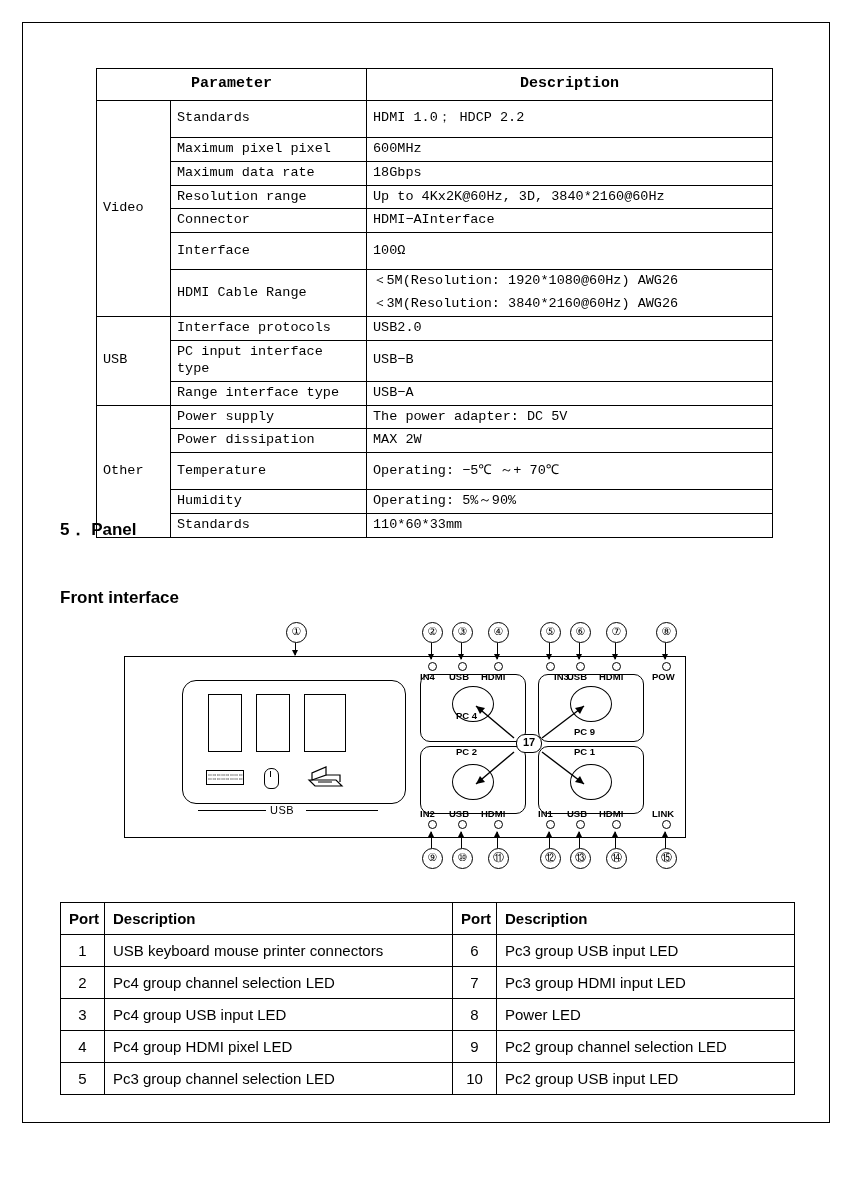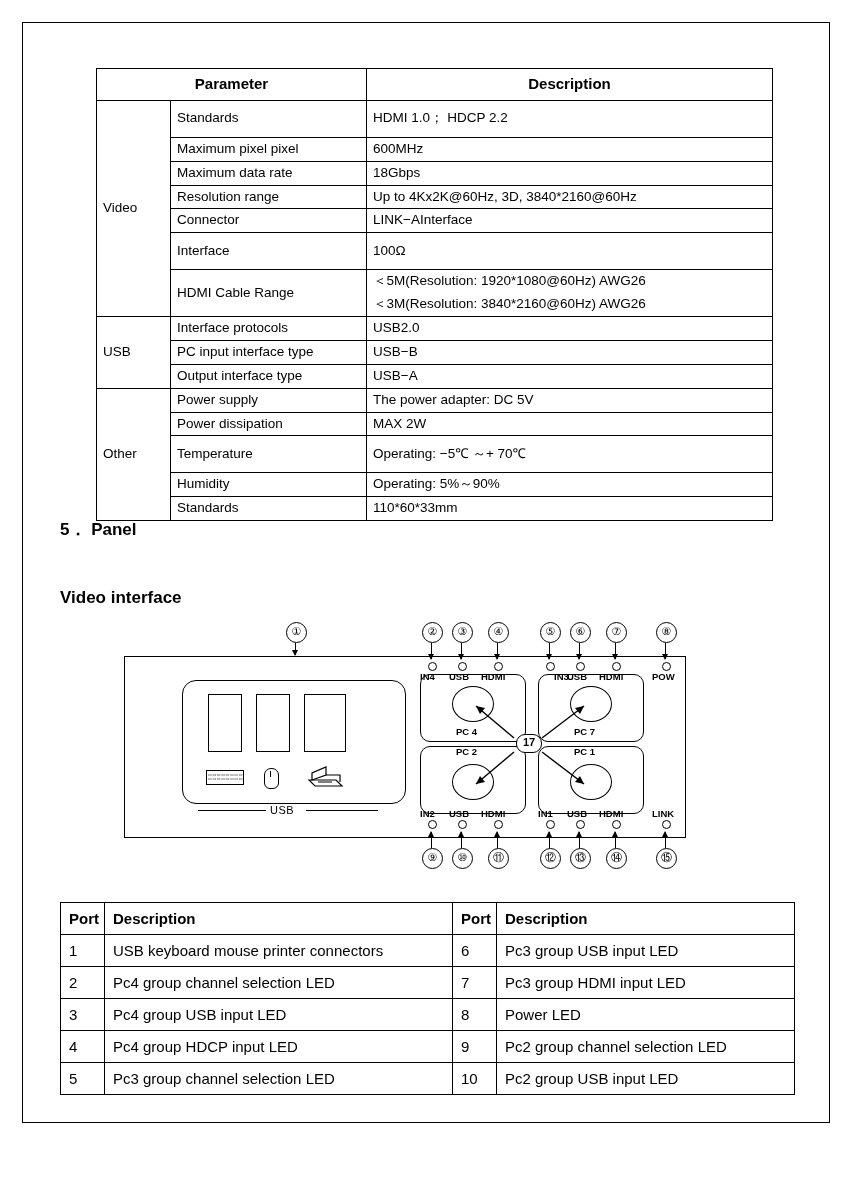--- a/index.html
+++ b/index.html
@@ -49,20 +49,21 @@
   }
 
   
   .spec-table {
     position: absolute;
     left: 96px;
     top: 68px;
     width: 676px;
     border-collapse: collapse;
     table-layout: fixed;
+    font-family: Liberation Mono, monospace;
   }
   .spec-table td, .spec-table th {
     border: 1px solid #000;
     font-size: 13.5px;
     padding: 3px 6px;
     vertical-align: middle;
     font-weight: normal;
     text-align: left;
     line-height: 1.25;
   }
@@ -258,21 +259,21 @@
   .port-table th, .port-table td {
     border: 1px solid #000;
     font-size: 15px;
     padding: 6px 8px;
     text-align: left;
     font-weight: normal;
     height: 19px;
   }
   .port-table th { font-weight: bold; }
   .port-table .num {
-    text-align: left;
+    text-align: center;
     width: 40px;
   }
 </style>
 </head>
 <body>
 
 <div class="page">
   <div class="frame-left"></div>
   <div class="frame-right"></div>
   <div class="frame-top"></div>
@@ -302,21 +303,21 @@
       <tr>
         <td>Maximum data rate</td>
         <td>18Gbps</td>
       </tr>
       <tr>
         <td>Resolution range</td>
         <td>Up to 4Kx2K@60Hz, 3D, 3840*2160@60Hz</td>
       </tr>
       <tr>
         <td>Connector</td>
-        <td>LINK−AInterface</td>
+        <td>HDMI−AInterface</td>
       </tr>
       <tr>
         <td class="tall">Interface</td>
         <td class="tall">100Ω</td>
       </tr>
       <tr>
         <td rowspan="2">HDMI Cable Range</td>
         <td style="border-bottom:none">＜5M(Resolution: 1920*1080@60Hz) AWG26</td>
       </tr>
       <tr>
@@ -326,21 +327,21 @@
       <tr>
         <td class="cat-cell" rowspan="3">USB</td>
         <td>Interface protocols</td>
         <td>USB2.0</td>
       </tr>
       <tr>
         <td>PC input interface type</td>
         <td>USB−B</td>
       </tr>
       <tr>
-        <td>Output interface type</td>
+        <td>Range interface type</td>
         <td>USB−A</td>
       </tr>
 
       <tr>
         <td class="cat-cell" rowspan="5">Other</td>
         <td>Power supply</td>
         <td>The power adapter: DC 5V</td>
       </tr>
       <tr>
         <td>Power dissipation</td>
@@ -355,21 +356,21 @@
         <td>Operating: 5%～90%</td>
       </tr>
       <tr>
         <td>Standards</td>
         <td>110*60*33mm</td>
       </tr>
     </tbody>
   </table>
 
   <div class="h-section" id="heading-panel">5． Panel</div>
-  <div class="h-section" id="heading-front">Video interface</div>
+  <div class="h-section" id="heading-front">Front interface</div>
 
   <div class="diagram">
 
     <div class="panel-box"></div>
 
     <div class="left-device"></div>
     <div class="slot slot1"></div>
     <div class="slot slot2"></div>
     <div class="slot slot3"></div>
     <div class="icon-kb">▭▭▭▭▭▭▭▭<br>▭▭▭▭▭▭▭▭</div>
@@ -405,22 +406,22 @@
     <div class="led" style="left:544px; top:40px;"></div>
 
     <div class="mini-label" style="left:302px; top:49px;">IN4</div>
     <div class="mini-label" style="left:331px; top:49px;">USB</div>
     <div class="mini-label" style="left:363px; top:49px;">HDMI</div>
     <div class="mini-label" style="left:420px; top:49px;padding-left:16px;">IN3</div>
     <div class="mini-label" style="left:449px; top:49px;">USB</div>
     <div class="mini-label" style="left:481px; top:49px;">HDMI</div>
     <div class="mini-label" style="left:534px; top:49px;">POW</div>
 
-    <div class="pc-label" style="left:338px; top:104px;">PC 4</div>
-    <div class="pc-label" style="left:456px; top:104px;">PC 7</div>
+    <div class="pc-label" style="left:338px; top:88px;">PC 4</div>
+    <div class="pc-label" style="left:456px; top:104px;">PC 9</div>
     <div class="pc-label" style="left:338px; top:124px;">PC 2</div>
     <div class="pc-label" style="left:456px; top:124px;">PC 1</div>
 
     <div class="mini-label" style="left:302px; top:186px;">IN2</div>
     <div class="mini-label" style="left:331px; top:186px;">USB</div>
     <div class="mini-label" style="left:363px; top:186px;">HDMI</div>
     <div class="mini-label" style="left:420px; top:186px;">IN1</div>
     <div class="mini-label" style="left:449px; top:186px;">USB</div>
     <div class="mini-label" style="left:481px; top:186px;">HDMI</div>
     <div class="mini-label" style="left:534px; top:186px;">LINK</div>
@@ -518,21 +519,21 @@
         <td>Pc3 group HDMI input LED</td>
       </tr>
       <tr>
         <td class="num">3</td>
         <td>Pc4 group USB input LED</td>
         <td class="num">8</td>
         <td>Power LED</td>
       </tr>
       <tr>
         <td class="num">4</td>
-        <td>Pc4 group HDCP input LED</td>
+        <td>Pc4 group HDMI pixel LED</td>
         <td class="num">9</td>
         <td>Pc2 group channel selection LED</td>
       </tr>
       <tr>
         <td class="num">5</td>
         <td>Pc3 group channel selection LED</td>
         <td class="num">10</td>
         <td>Pc2 group USB input LED</td>
       </tr>
     </tbody>

